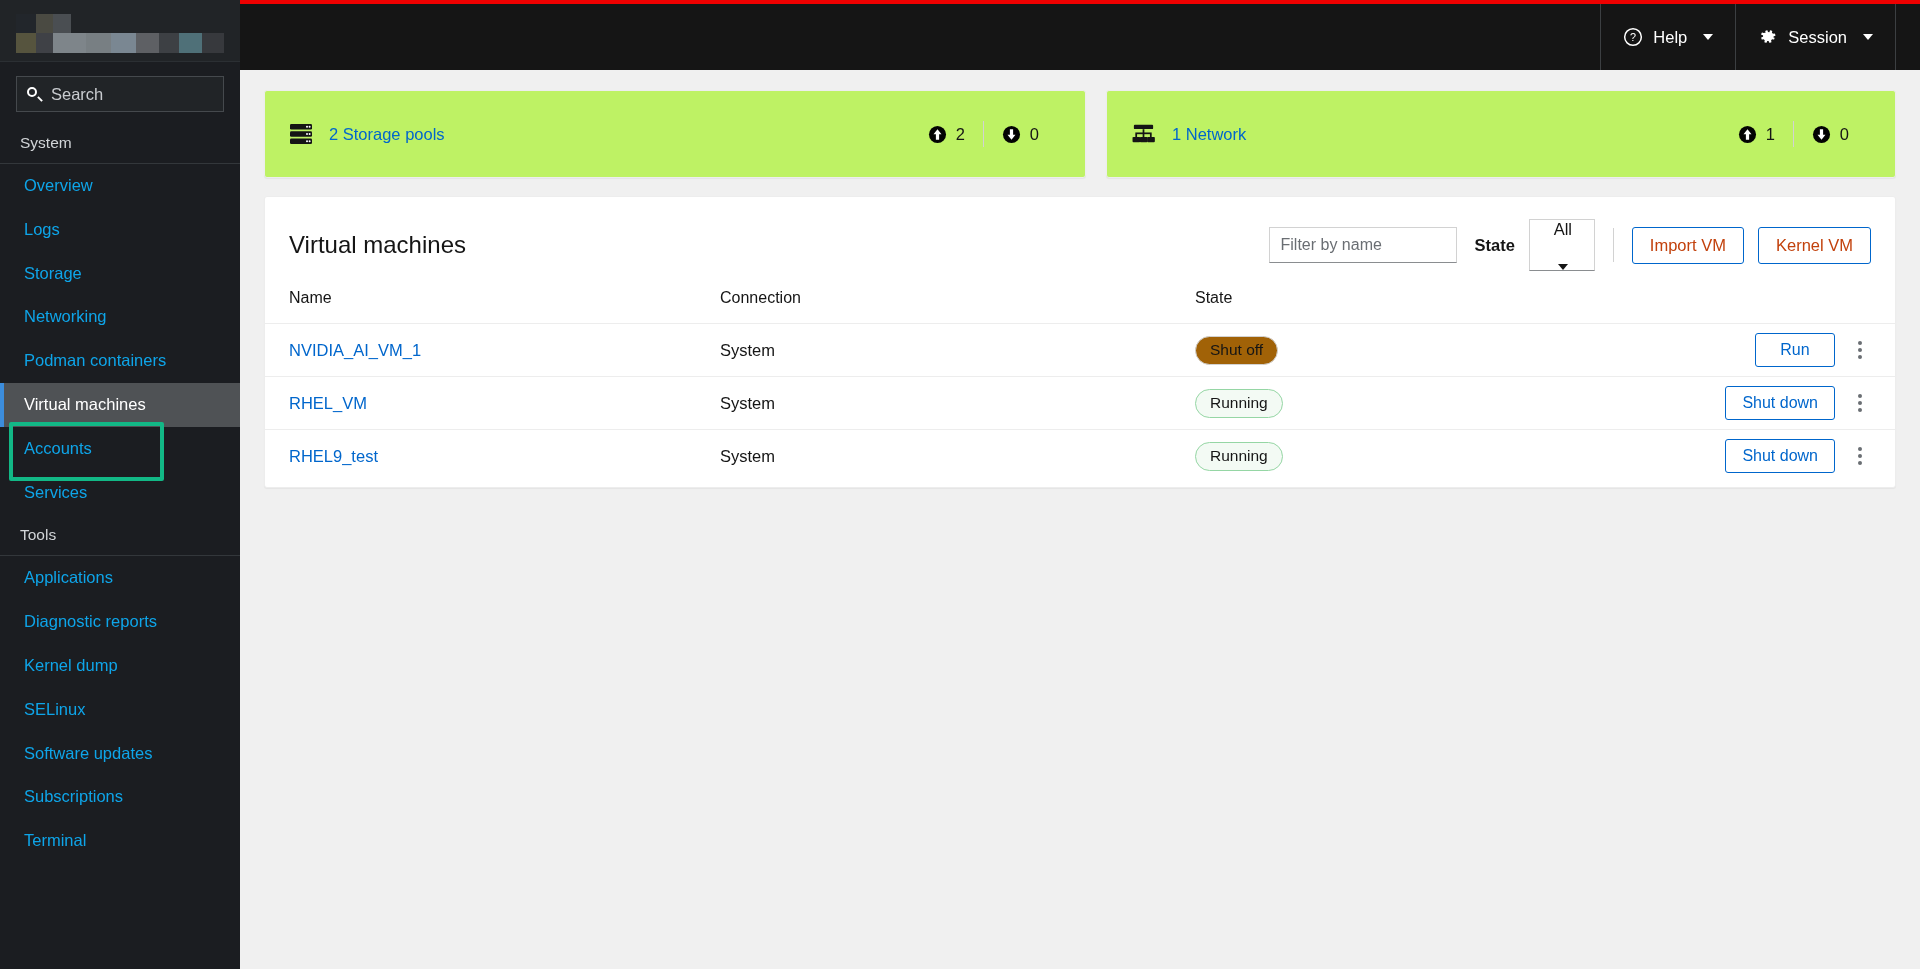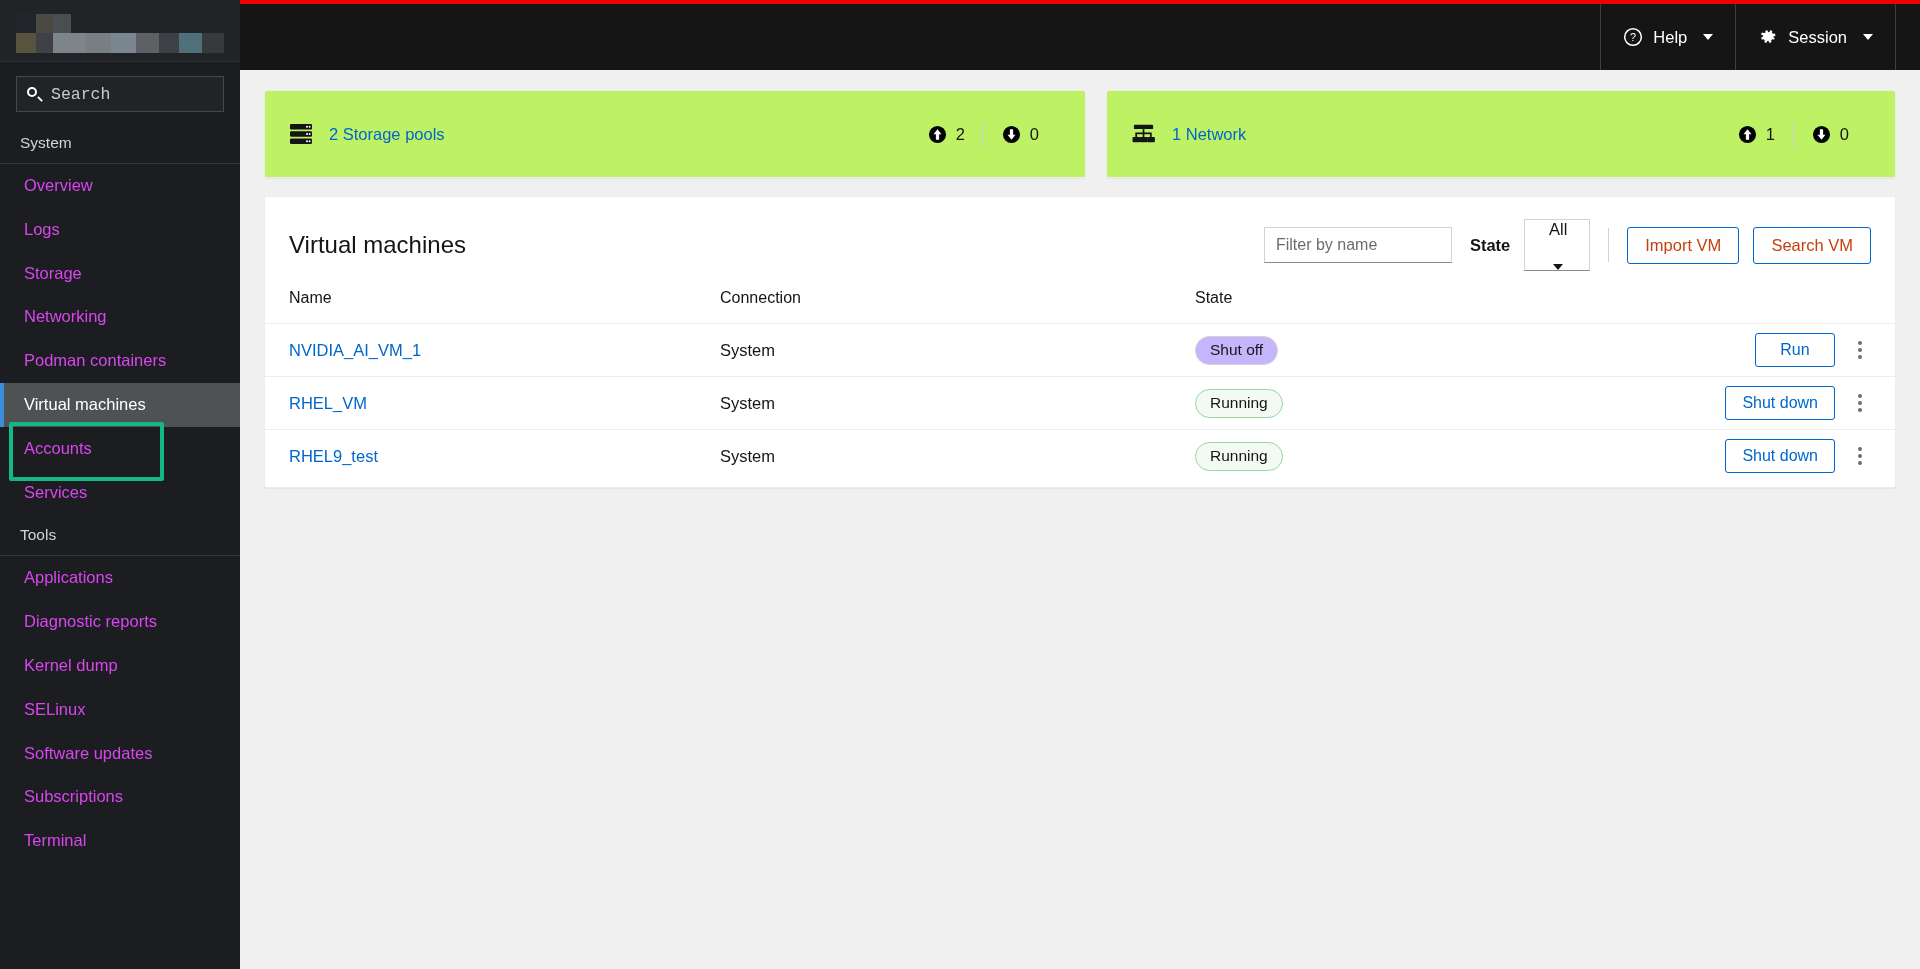--- a/index.html
+++ b/index.html
@@ -22,21 +22,21 @@
     overflow: hidden;
   }
   #brand-area {
     height: 62px;
     background: #212427;
     position: relative;
     border-bottom: 1px solid #2b2f33;
   }
   .mosaic { position: absolute; display: block; }
 
-  #search-wrap { padding: 14px 16px 10px 16px; background:#1b1d21;font-family:Liberation Mono, monospace; }
+  #search-wrap { padding: 14px 16px 10px 16px; background:#1b1d21; }
   #search-box {
     height: 36px;
     border: 1px solid #45494d;
     background: #212427;
     display: flex; align-items: center;
     padding: 0 10px;
     gap: 9px;
   }
   #search-box .ph { color: #c9ccd0; font-size: 16.5px; }
   .mag { width: 15px; height: 15px; flex: 0 0 15px; position: relative; }
@@ -48,21 +48,21 @@
     position: absolute; width: 6px; height: 2px; background: #fff;
     transform: rotate(45deg); right: -1px; bottom: 2px;
   }
 
   .nav-group-title {
     color: #d2d5d8; font-size: 15.5px;
     padding: 12px 16px 11px 20px;
     border-bottom: 1px solid #33373b;
   }
   .nav-item {
-    color: #d946ef; font-size: 16.5px;
+    color: #0ea5e9; font-size: 16.5px;
     padding: 12px 16px 12px 20px;
     line-height: 1.2;
     border-left: 4px solid transparent;
     cursor: pointer;
     white-space: nowrap;
   }
   .nav-item.active {
     background: #4f5255;
     border-left: 4px solid #3c8ddc;
     color: #fff;
@@ -180,21 +180,21 @@
   .col-conn  { width: 475px; }
   .col-state { width: 470px; }
   .col-act   { text-align: right; padding-right: 24px !important; }
   .vm-name { color: #06c; font-size: 16.5px; cursor: pointer; }
   .cell-text { color: #151515; font-size: 16.5px; }
 
   .badge {
     display: inline-block;
     border: 1px solid #d2d2d2; border-radius: 30px;
     padding: 4px 14px 5px 14px;
-    font-size: 15.5px; color: #151515; background: #c4b5fd;
+    font-size: 15.5px; color: #151515; background: #a16207;
   }
   .badge.running { border-color: #95d6a4; background: #f3faf4; }
 
   .action-wrap { display: inline-flex; align-items: center; gap: 14px; justify-content: space-between; }
   .btn-row {
     min-width: 80px; height: 34px; padding: 0 16px;
     border: 1px solid #06c; color: #06c; background: #fff;
     font-size: 16px; border-radius: 3px; cursor: pointer;
     font-family: "Liberation Sans", sans-serif;
   }
@@ -361,21 +361,21 @@
           <h1 id="vm-title">Virtual machines</h1>
           <div class="toolbar-right">
             <input id="filter-input" type="text" placeholder="Filter by name" style="">
             <span class="state-label">State</span>
             <div id="state-select">
               <span>All</span>
               <span class="sel-caret"></span>
             </div>
             <div class="tb-divider"></div>
             <button class="btn-outline">Import VM</button>
-            <button class="btn-outline">Search VM</button>
+            <button class="btn-outline">Kernel VM</button>
           </div>
         </div>
 
         <table class="vm-table">
           <thead>
             <tr>
               <th class="col-name">Name</th>
               <th class="col-conn">Connection</th>
               <th class="col-state">State</th>
               <th class="col-act"></th>

